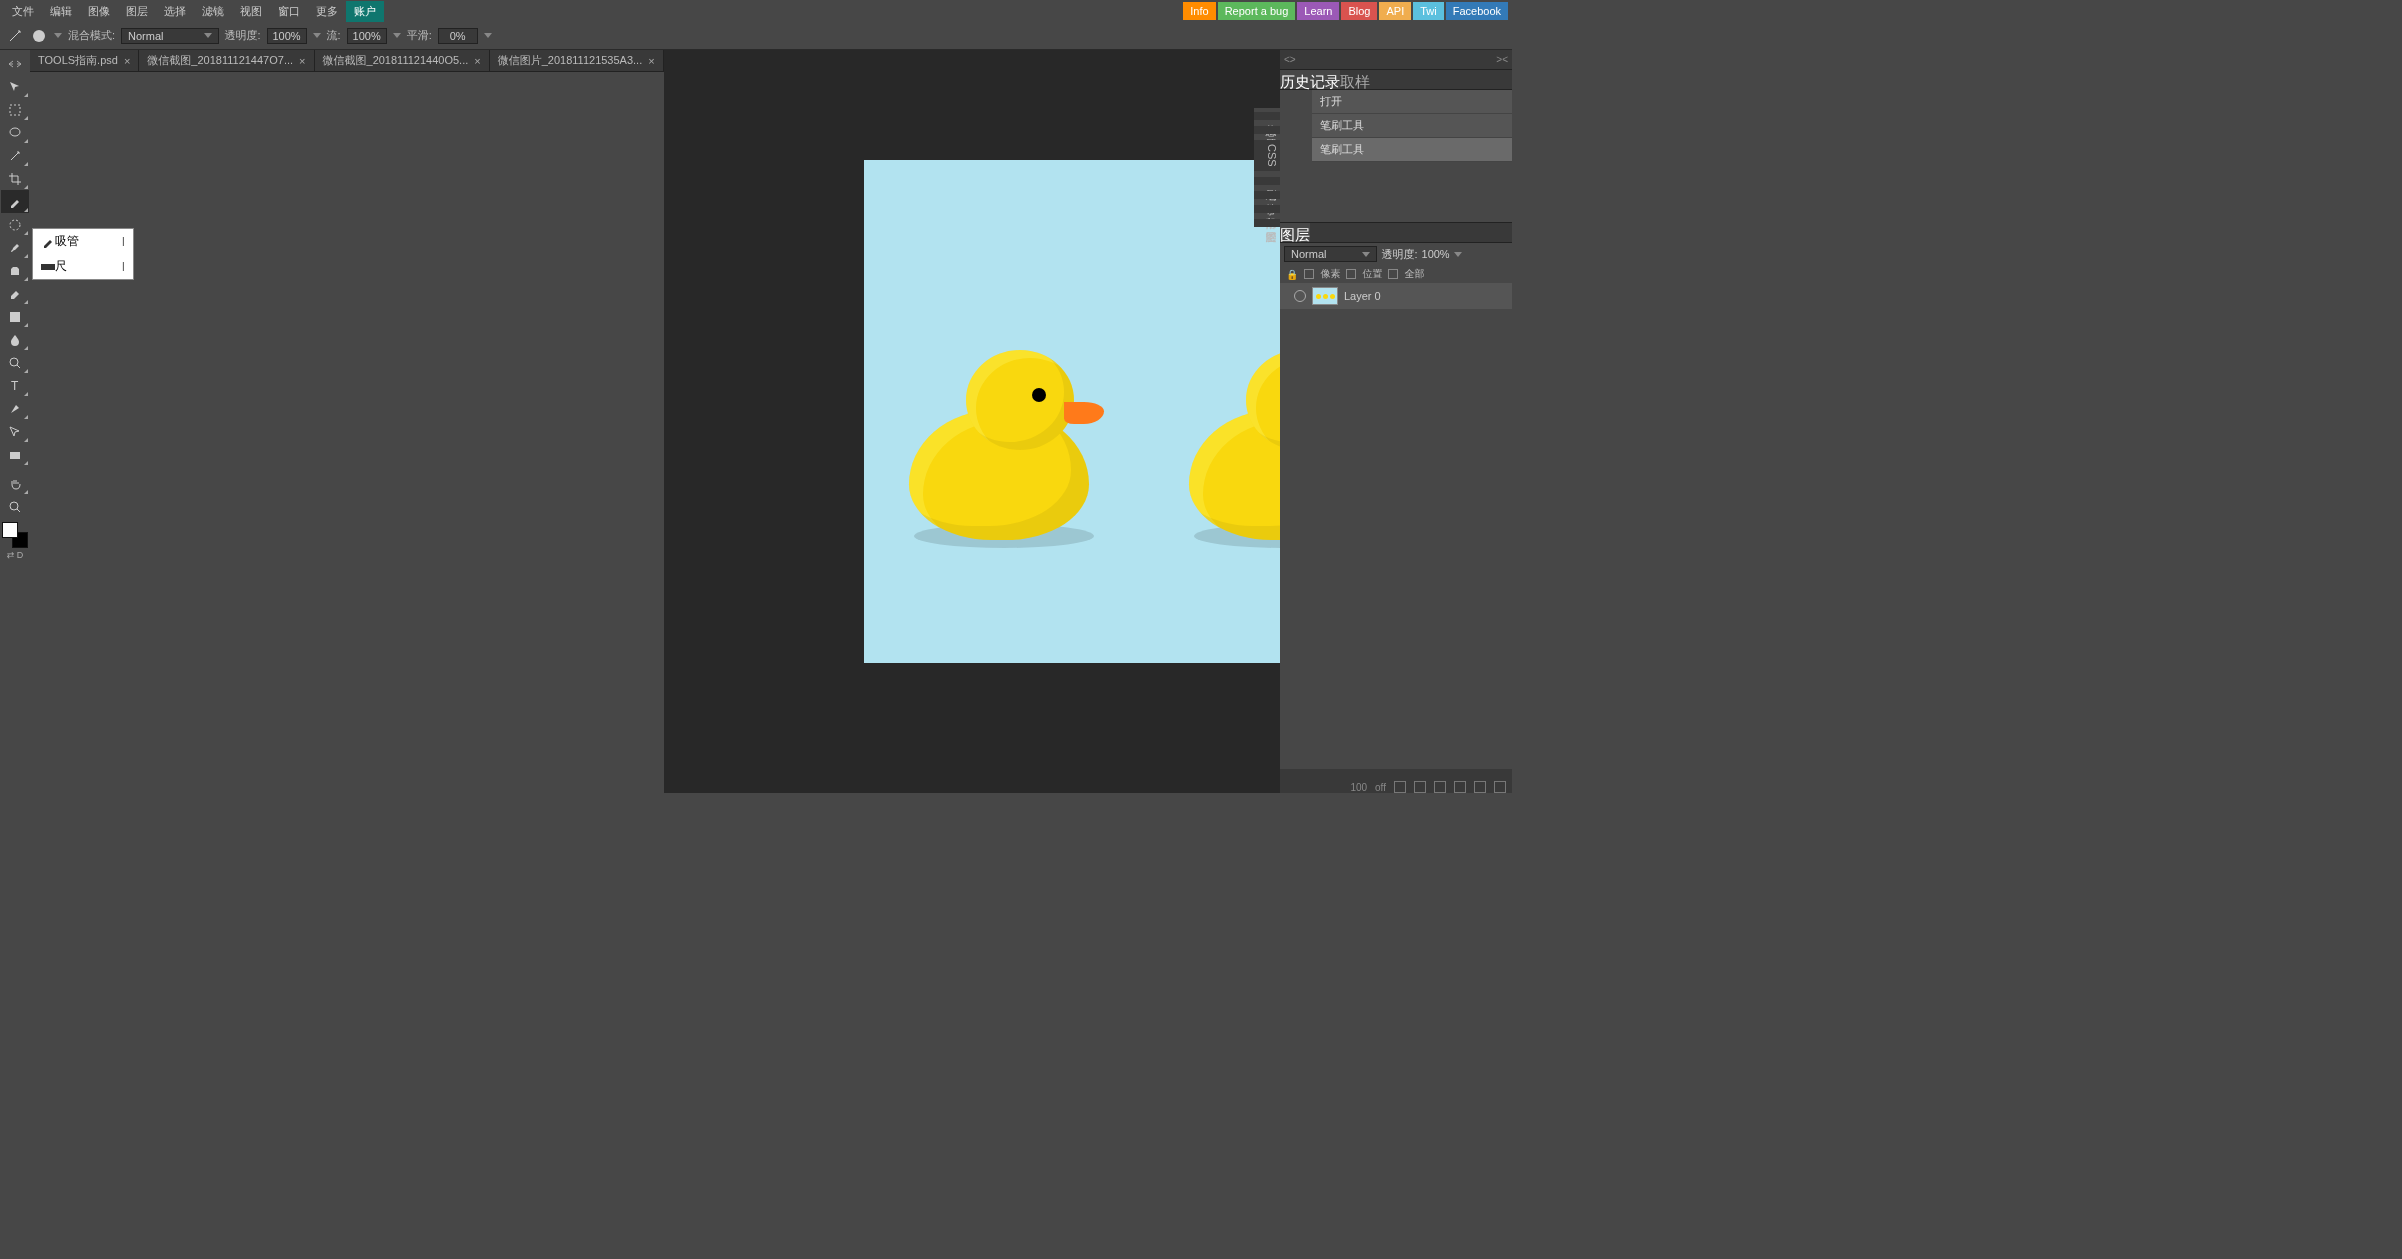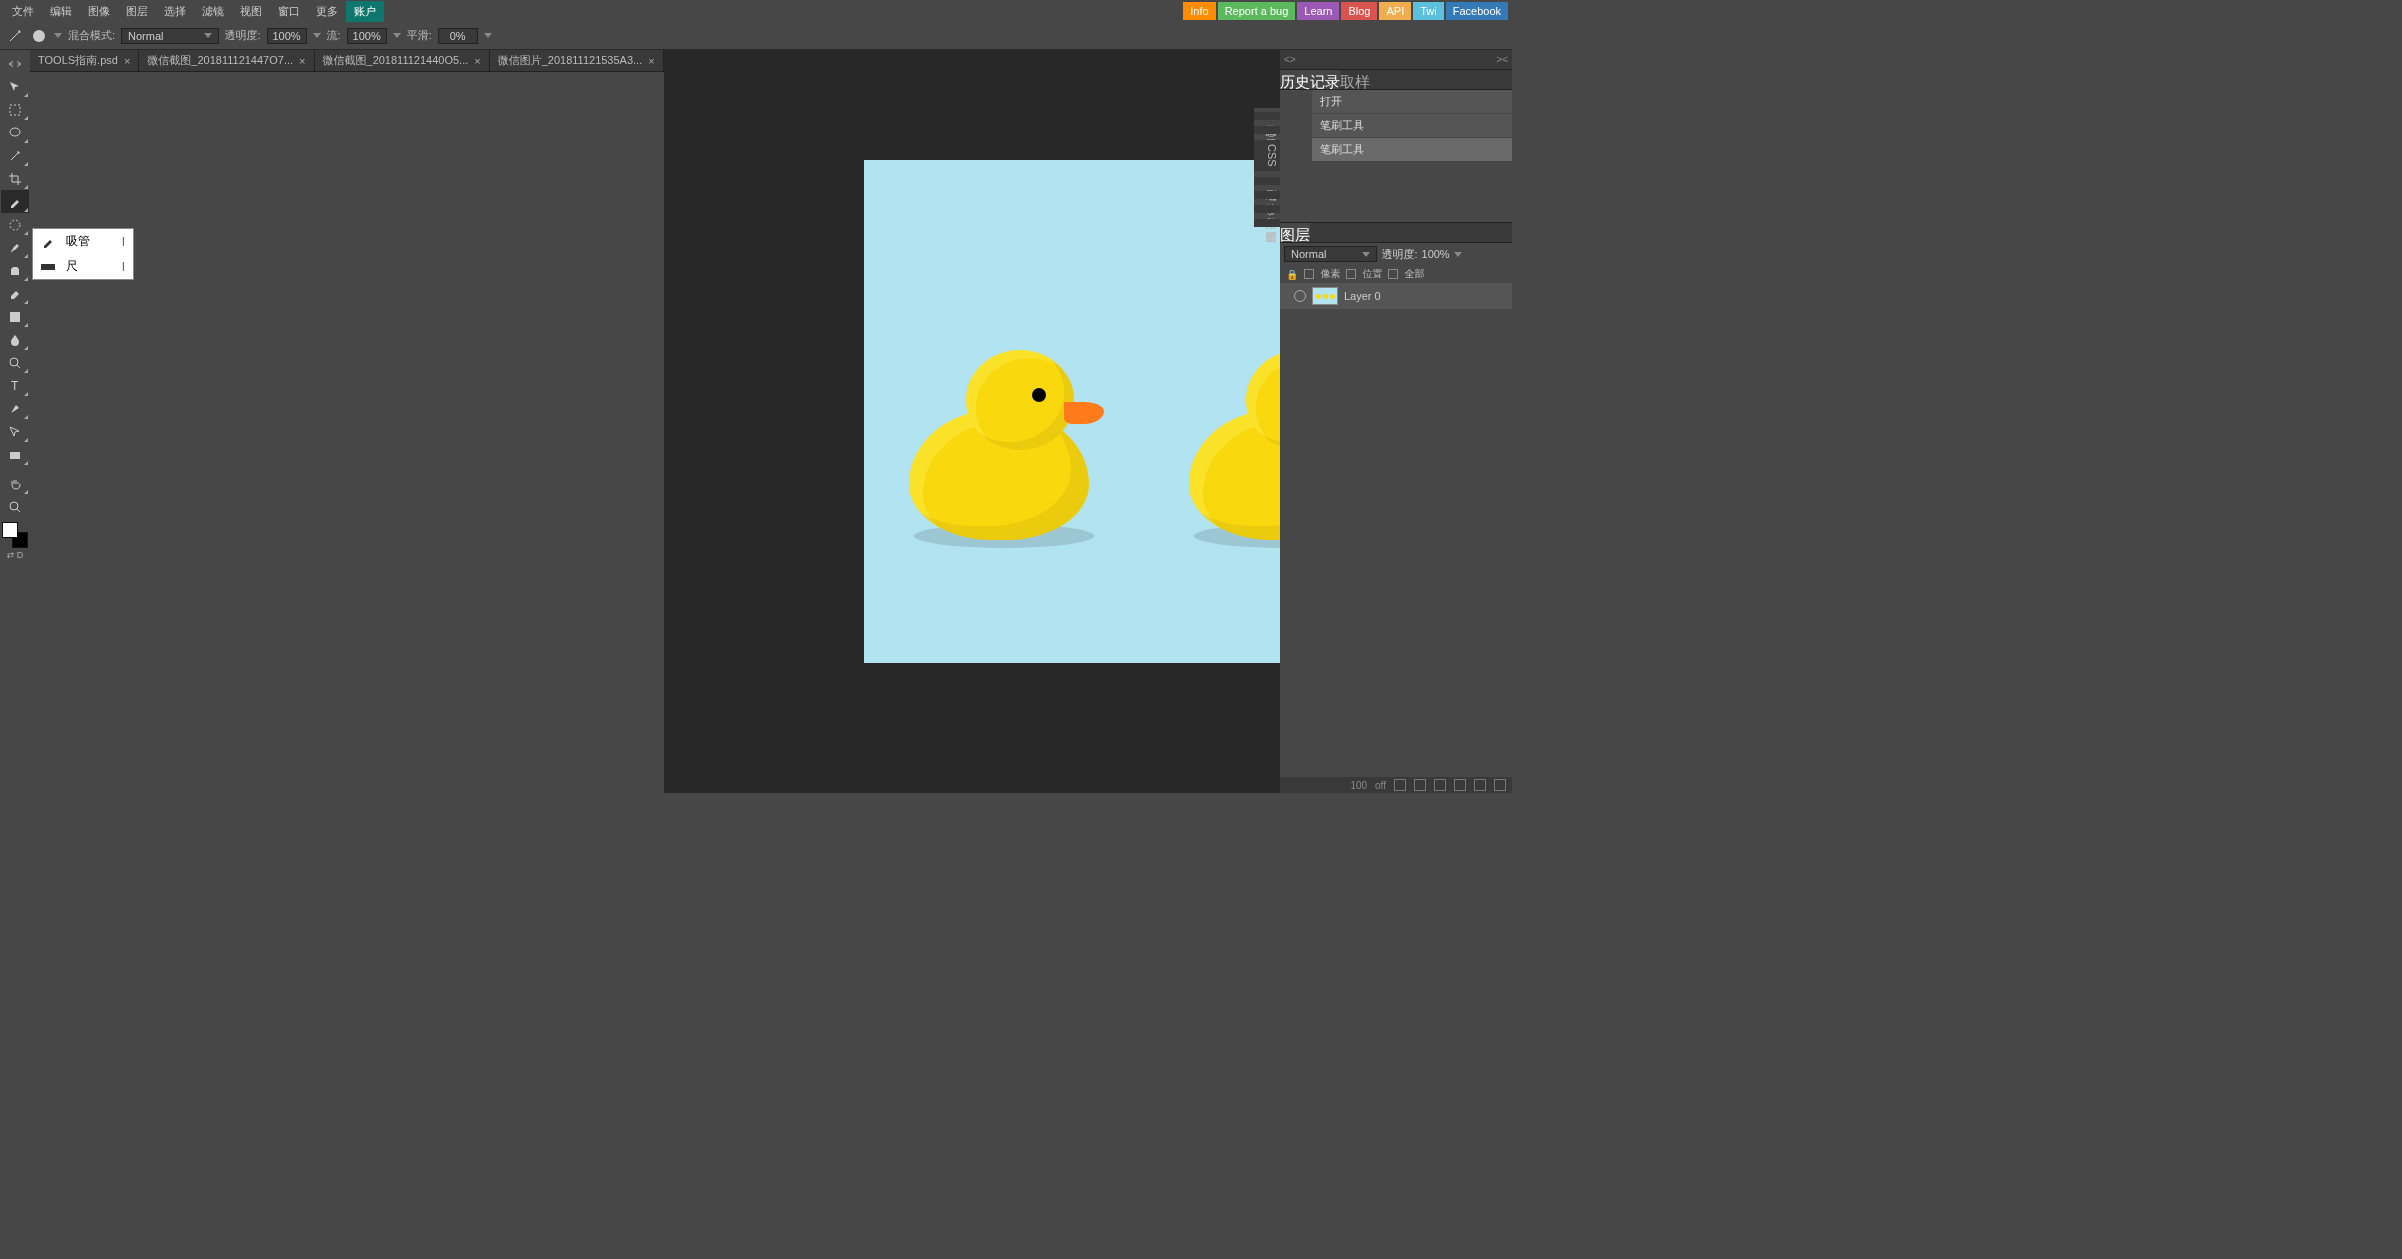--- a/index.html
+++ b/index.html
@@ -29,21 +29,21 @@
 .toolbar { width:30px; background:#474747; display:flex; flex-direction:column; align-items:center; padding-top:2px; }
 .toolbar .toolbtn { width:28px; height:23px; display:flex; align-items:center; justify-content:center; position:relative; cursor:pointer; }
 .toolbar .toolbtn.active { background:#2a2a2a; }
 .toolbar .toolbtn .tick { position:absolute; right:1px; bottom:1px; width:0;height:0;border-left:4px solid transparent;border-bottom:4px solid #aaa; }
 .toolbar .colors { margin-top:4px; position:relative; width:26px; height:26px; }
 .toolbar .fg { position:absolute; width:16px; height:16px; background:#fff; border:1px solid #111; left:0; top:0; }
 .toolbar .bg { position:absolute; width:16px; height:16px; background:#000; border:1px solid #111; right:0; bottom:0; }
 
 
 .flyout { position:absolute; left:32px; top:178px; background:#fff; color:#000; border:1px solid #888; font-size:12px; z-index:50; }
-.flyout .frow { display:flex; align-items:center; gap:11px; padding:4px 8px; width:100px; }
+.flyout .frow { display:flex; align-items:center; gap:0; padding:4px 8px; width:100px; }
 .flyout .frow .key { margin-left:auto; color:#666; }
 
 
 .workwrap { flex:1; display:flex; flex-direction:row; }
 .tabs { height:22px; background:#393939; display:flex; align-items:center; border-bottom:1px solid #222; }
 .tabs .tab { padding:3px 8px; display:flex; align-items:center; gap:6px; border-right:1px solid #222; cursor:pointer; color:#bbb; font-size:11px; }
 .tabs .tab .x { color:#aaa; cursor:pointer; }
 .canvas-area { flex:1; background:#282828; position:relative; overflow:hidden; }
 .canvas { position:absolute; left:200px; top:110px; width:888px; height:503px; background:#b2e3f0; }
 
@@ -72,21 +72,21 @@
 .layersec { border-top:1px solid #222; display:flex; flex-direction:column; flex:1; }
 .layeropts { display:flex; align-items:center; gap:4px; padding:3px 4px; background:#474747; }
 .layeropts .sel { background:#393939; border:1px solid #222; padding:1px 6px; display:flex; align-items:center; gap:36px; }
 .layeropts .tri { border-top-color:#888; }
 .locks { display:flex; align-items:center; gap:6px; padding:2px 6px; background:#474747; font-size:10px; color:#bbb;}
 .locks .cb { width:10px;height:10px;border:1px solid #888;display:inline-block; }
 .layerrow { display:flex; align-items:center; gap:6px; padding:4px 14px; background:#555; }
 .layerrow .eye { width:12px;height:12px;border:1px solid #aaa;border-radius:50%; }
 .layerrow .thumb { width:26px;height:18px;background:#b2e3f0;border:1px solid #888; position:relative; }
 .layerrow .thumb::after{content:"";position:absolute;left:3px;top:6px;width:5px;height:5px;background:#f9d80e;border-radius:50%;box-shadow:7px 0 #f9d80e,14px 0 #f9d80e;}
-.panelfoot { margin-top:auto; height:16px; background:#393939; display:flex; align-items:center; justify-content:flex-end; gap:8px; padding:0 6px; color:#888; font-size:10px;}
+.panelfoot { margin-top:auto; height:24px; background:#393939; display:flex; align-items:flex-end; justify-content:flex-end; gap:8px; padding:0 6px; color:#888; font-size:10px;}
 .panelfoot .ficon{ width:12px;height:12px;border:1px solid #777; }
 
 svg{display:block;}
 </style>
 </head>
 <body>
 
 <div class="menubar">
   <span class="menu-item">文件</span>
   <span class="menu-item">编辑</span>

